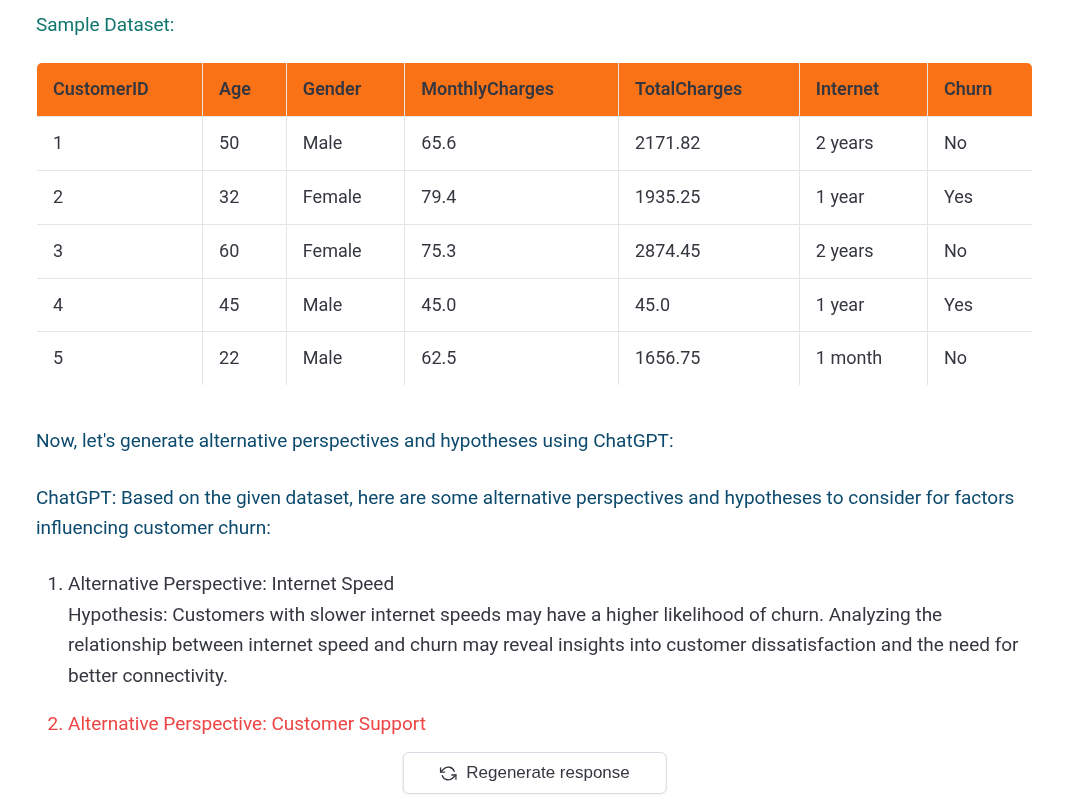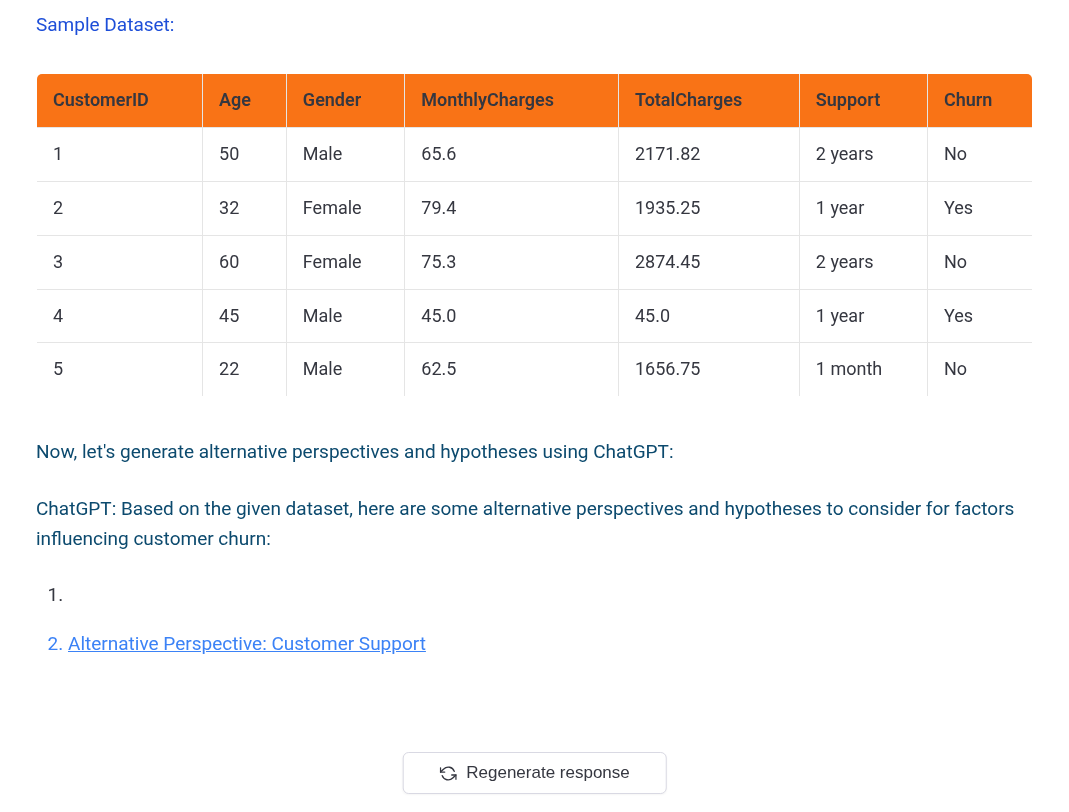--- a/index.html
+++ b/index.html
@@ -9,23 +9,23 @@
       color: #353740;
       padding: 10px 36px 20px 36px;
       font-size: 18px;
       line-height: 1.6;
       width: 1069px;
       height: 812px;
       overflow: hidden;
       position: relative;
     }
     .heading {
-      margin-bottom: 33px;
+      margin-bottom: 22px;
       font-size: 19px;
-      color: #1d4ed8;
+      color: #0f766e;
     }
     table {
       border-collapse: collapse;
       width: 100%;
       border: 1px solid #e5e5e5;
       border-radius: 6px;
       margin-bottom: 40px;
       overflow: hidden;
     }
     th, td {
@@ -48,22 +48,21 @@
     ol.alt-list {
       padding-left: 32px;
       list-style: decimal;
     }
     ol.alt-list li {
       margin-bottom: 18px;
       font-size: 19px;
       color: #353740;
     }
     ol.alt-list li.partial {
-      color: #3b82f6;
-      text-decoration: underline;
+      color: #ef4444;
     }
     .hypo-line {
       display: block;
     }
     .regen-btn {
       position: absolute;
       left: 50%;
       transform: translateX(-50%);
       bottom: 18px;
       background: #fff;
@@ -90,21 +89,21 @@
 <div class="heading">Sample Dataset:</div>
 
 <table>
   <thead>
     <tr>
       <th>CustomerID</th>
       <th>Age</th>
       <th>Gender</th>
       <th>MonthlyCharges</th>
       <th>TotalCharges</th>
-      <th>Support</th>
+      <th>Internet</th>
       <th>Churn</th>
     </tr>
   </thead>
   <tbody>
     <tr>
       <td>1</td>
       <td>50</td>
       <td>Male</td>
       <td>65.6</td>
       <td>2171.82</td>
@@ -149,20 +148,22 @@
     </tr>
   </tbody>
 </table>
 
 <div class="para">Now, let's generate alternative perspectives and hypotheses using ChatGPT:</div>
 
 <div class="para">ChatGPT: Based on the given dataset, here are some alternative perspectives and hypotheses to consider for factors influencing customer churn:</div>
 
 <ol class="alt-list">
   <li>
+    <span class="hypo-line">Alternative Perspective: Internet Speed</span>
+    <span class="hypo-line">Hypothesis: Customers with slower internet speeds may have a higher likelihood of churn. Analyzing the relationship between internet speed and churn may reveal insights into customer dissatisfaction and the need for better connectivity.</span>
   </li>
   <li class="partial">
     <span class="hypo-line">Alternative Perspective: Customer Support</span>
   </li>
 </ol>
 
 <button class="regen-btn">
   <span class="regen-icon">
     <svg viewBox="0 0 24 24" width="17" height="17" fill="none" stroke="#353740" stroke-width="2" stroke-linecap="round" stroke-linejoin="round">
       <polyline points="1 4 1 10 7 10"></polyline>

